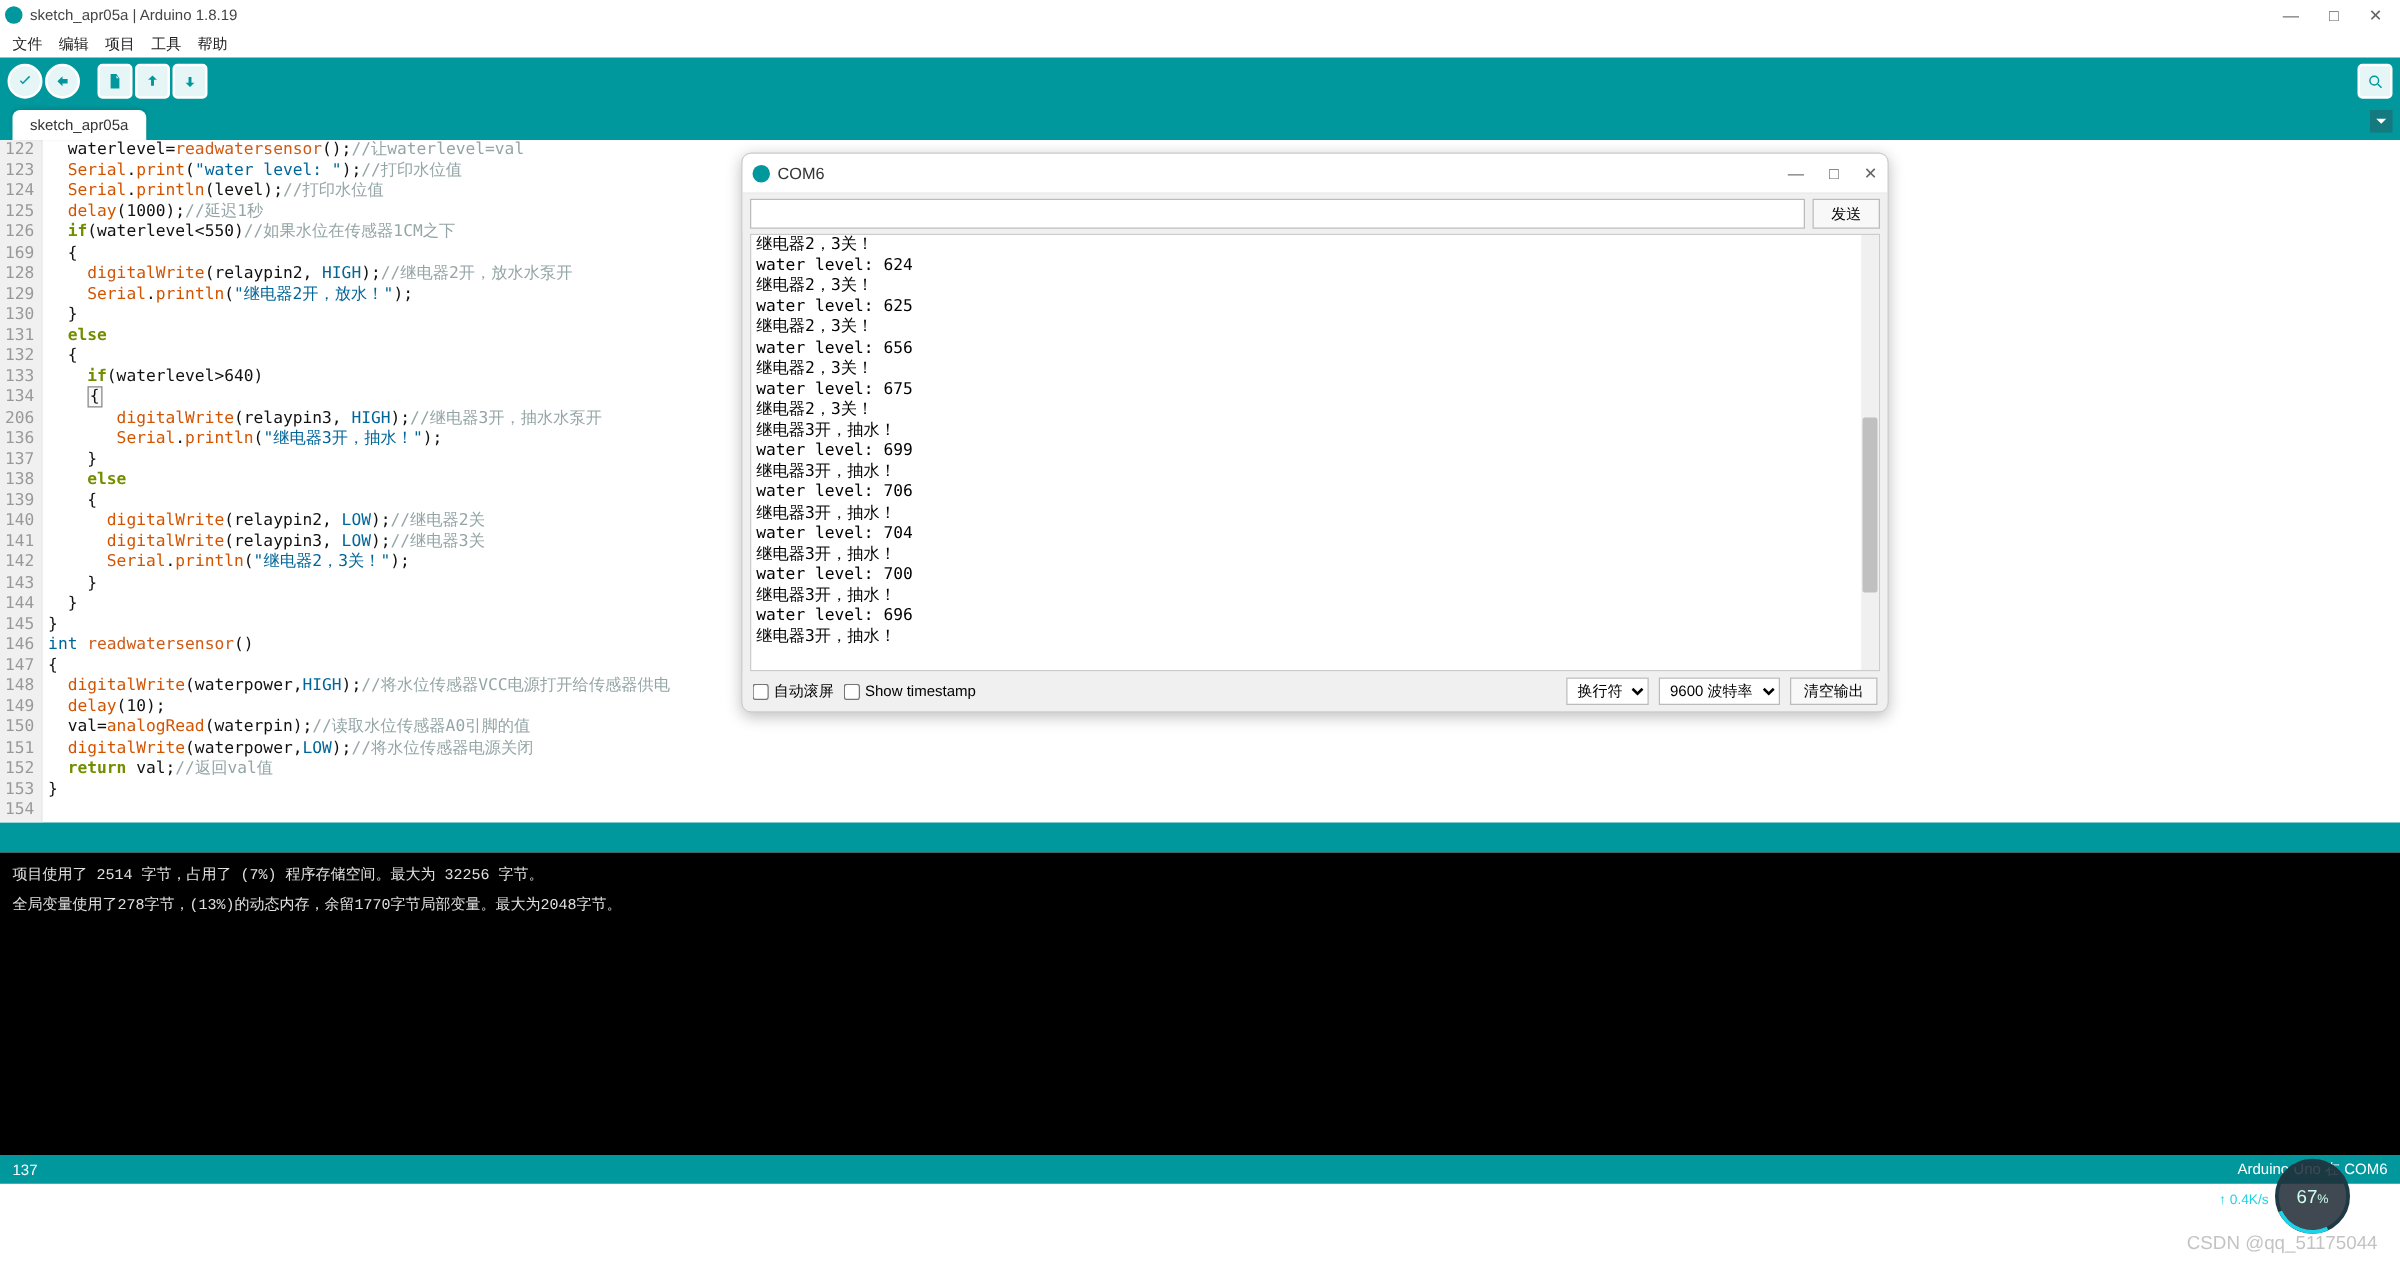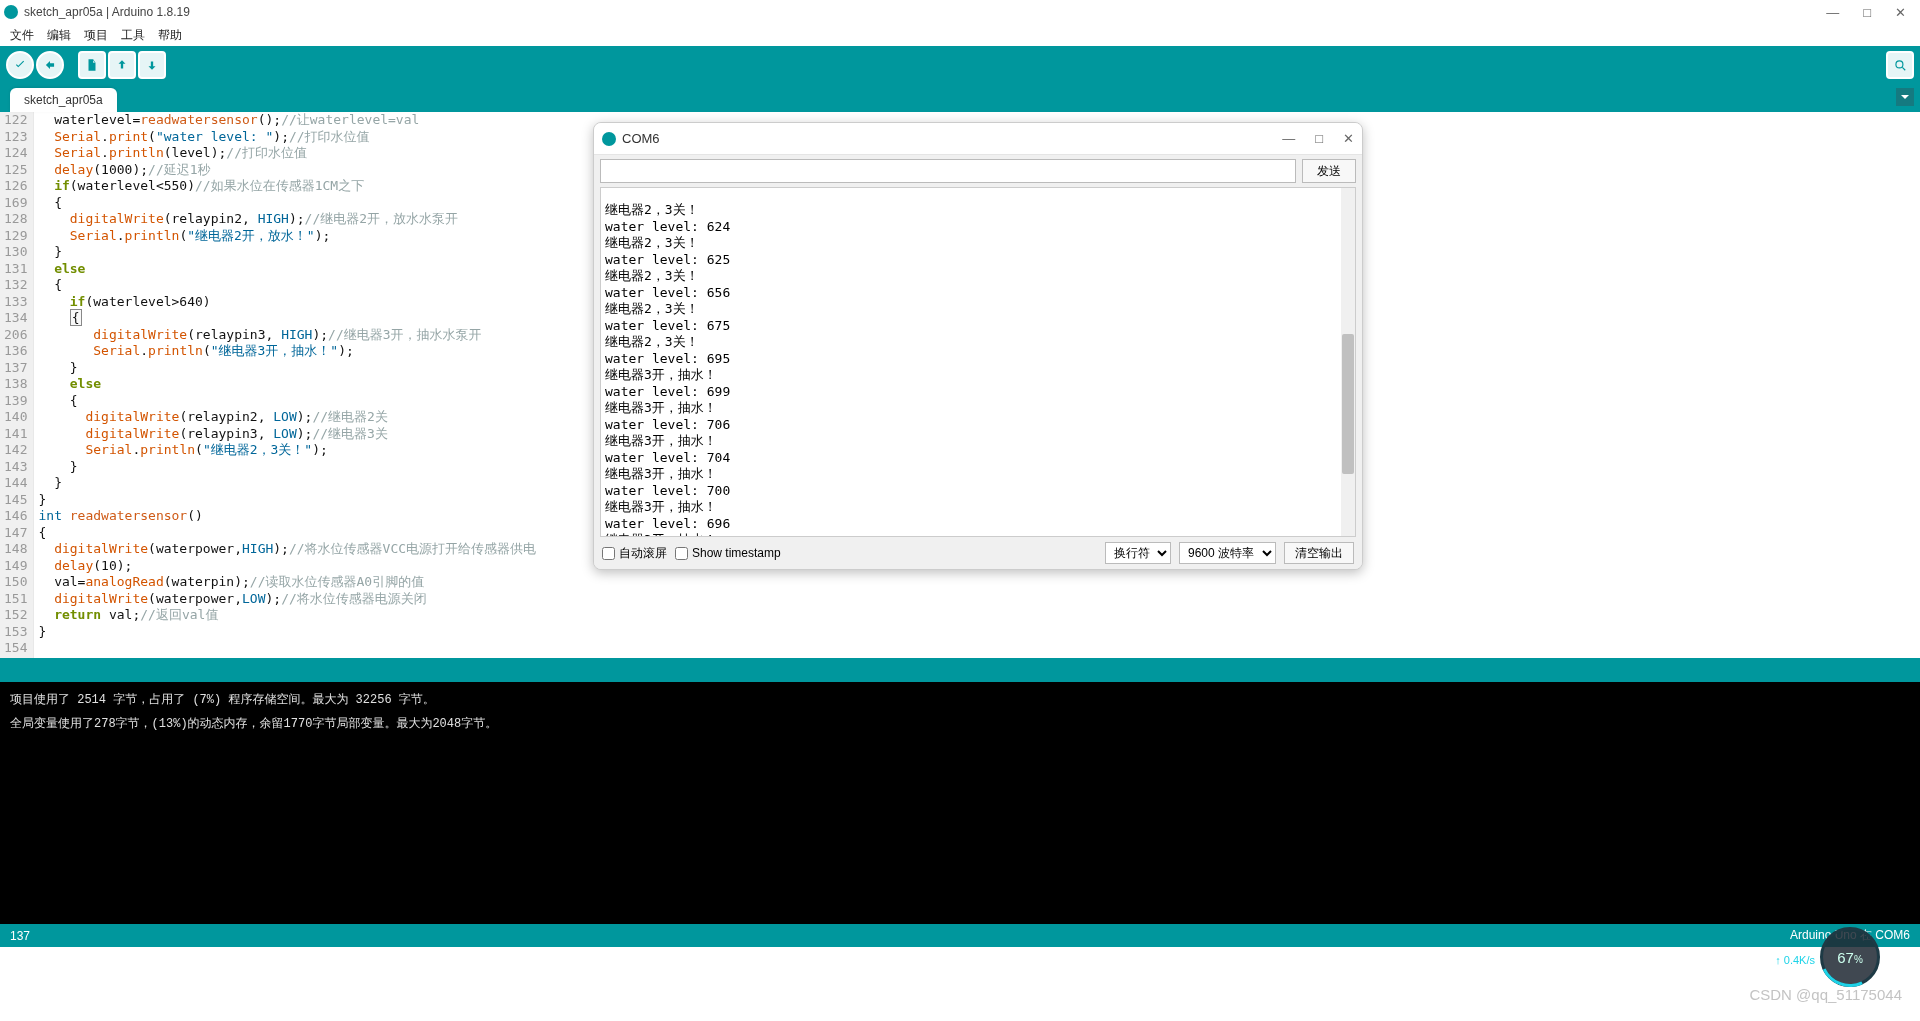--- a/index.html
+++ b/index.html
@@ -26,30 +26,30 @@
 .k-orange { color:#d35400; }
 .k-blue { color:#006699; }
 .k-green { color:#728e00; font-weight:bold; }
 .k-string { color:#006699; }
 .k-gray { color:#95a5a6; }
 .k-red { color:#cf5b17; }
 .cursor-box { border:1px solid #888; background:#f8f8f8; padding:0 1px; }
 .divider-bar { height:24px; background:#00979d; }
 .console { height:242px; background:#000; color:#e0e0e0; font-family:Liberation Mono, monospace; font-size:12px; padding:6px 10px; line-height:24px; }
 .statusbar { height:23px; background:#00979d; color:#fff; display:flex; align-items:center; padding:0 10px; font-size:12px; justify-content:space-between; }
-.serial-window { position:absolute; left:593px; top:122px; width:770px; height:448px; background:#f0f0f0; border:1px solid #ccc; box-shadow:0 3px 12px rgba(0,0,0,.25); border-radius:8px; display:flex; flex-direction:column; overflow:hidden; }
+.serial-window { position:absolute; left:593px; top:122px; width:918px; height:448px; background:#f0f0f0; border:1px solid #ccc; box-shadow:0 3px 12px rgba(0,0,0,.25); border-radius:8px; display:flex; flex-direction:column; overflow:hidden; }
 .serial-title { height:32px; background:#fff; display:flex; align-items:center; padding:0 8px; border-bottom:1px solid #e5e5e5; }
 .serial-title .sicon { width:14px; height:14px; border-radius:50%; background:#00979d; margin-right:6px; }
 .serial-title .stitle { flex:1; color:#333; font-size:13px; }
 .serial-title .sctl { display:flex; gap:20px; }
 .serial-title .sctl span { color:#666; font-size:13px; }
 .serial-send { height:32px; background:#f0f0f0; display:flex; align-items:center; padding:4px 6px; gap:6px; }
 .serial-send input { flex:1; height:24px; border:1px solid #bbb; padding:0 4px; background:#fff; }
 .serial-send button { height:24px; padding:0 14px; border:1px solid #bbb; background:#f8f8f8; font-size:12px; }
-.serial-body { flex:1; background:#fff; margin:0 6px; border:1px solid #ccc; font-family:Consolas,monospace; font-size:13px; line-height:16.5px; padding:14px 4px; overflow:hidden; position:relative; color:#000; }
+.serial-body { flex:1; background:#fff; margin:0 6px; border:1px solid #ccc; font-family:Consolas,monospace; font-size:13px; line-height:16.5px; padding:0 4px; overflow:hidden; position:relative; color:#000; }
 .serial-scroll { position:absolute; right:0; top:0; width:14px; height:100%; background:#f0f0f0; }
 .serial-thumb { position:absolute; right:1px; width:12px; background:#c0c0c0; border-radius:2px; }
 .serial-footer { height:32px; background:#f0f0f0; display:flex; align-items:center; padding:4px 8px; gap:8px; font-size:12px; }
 .serial-footer label { display:flex; align-items:center; gap:4px; }
 .serial-footer .spacer { flex:1; }
 .serial-footer select { height:22px; border:1px solid #bbb; font-size:12px; background:#fff; padding:0 4px; }
 .serial-footer button { height:22px; padding:0 10px; border:1px solid #bbb; background:#f8f8f8; font-size:12px; }
 .watermark { position:absolute; right:18px; bottom:18px; color:rgba(170,170,170,.7); font-size:15px; font-family:Arial; }
 .gauge { position:absolute; right:40px; bottom:34px; width:60px; height:60px; border-radius:50%; background:rgba(30,40,50,.85); display:flex; align-items:center; justify-content:center; color:#cfe; font-size:15px; border:3px solid #1e3a45; }
 .gauge .ring { position:absolute; inset:-3px; border-radius:50%; border:3px solid transparent; border-top-color:#1dd3e8; transform:rotate(200deg); }
@@ -190,21 +190,20 @@
   <div class="serial-body" id="serial-body">
     <div>继电器2，3关！</div>
       <div>water level: 624</div>
       <div>继电器2，3关！</div>
       <div>water level: 625</div>
       <div>继电器2，3关！</div>
       <div>water level: 656</div>
       <div>继电器2，3关！</div>
       <div>water level: 675</div>
       <div>继电器2，3关！</div>
-      <div>water level: 695</div>
       <div>继电器3开，抽水！</div>
       <div>water level: 699</div>
       <div>继电器3开，抽水！</div>
       <div>water level: 706</div>
       <div>继电器3开，抽水！</div>
       <div>water level: 704</div>
       <div>继电器3开，抽水！</div>
       <div>water level: 700</div>
       <div>继电器3开，抽水！</div>
       <div>water level: 696</div>

